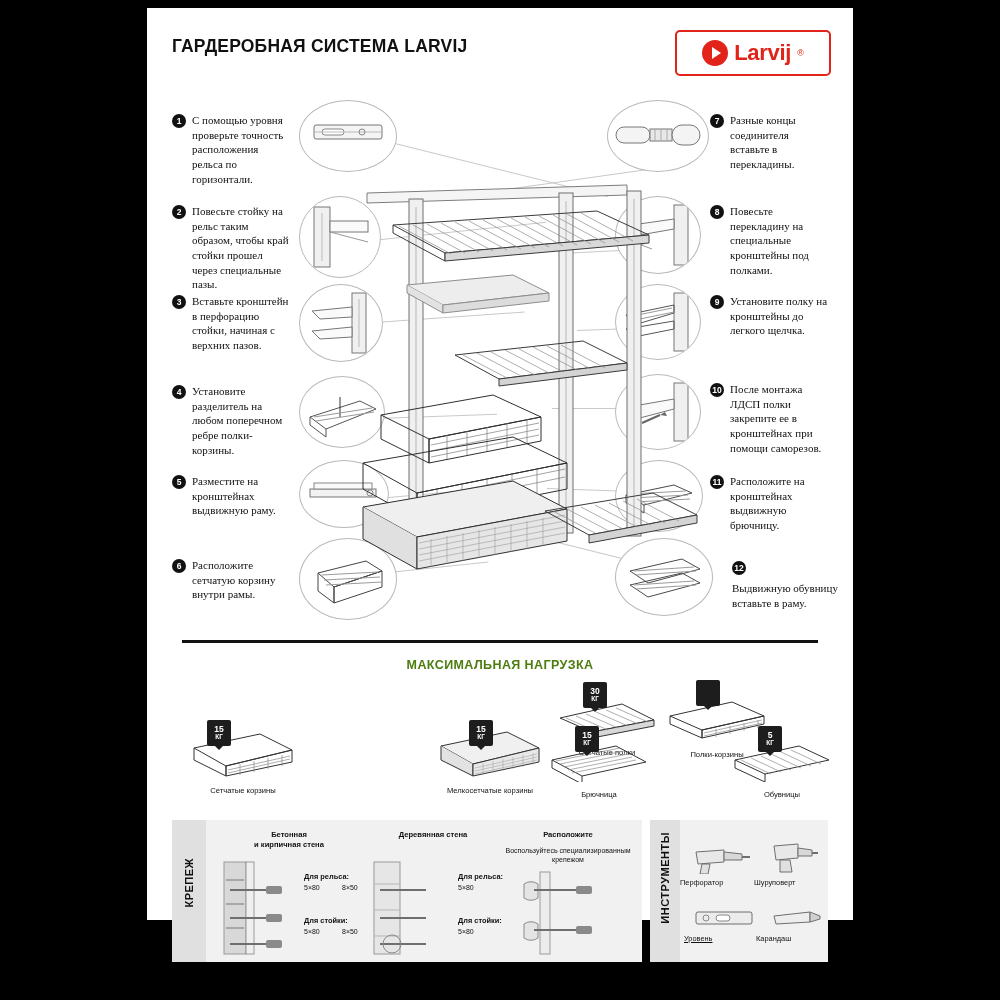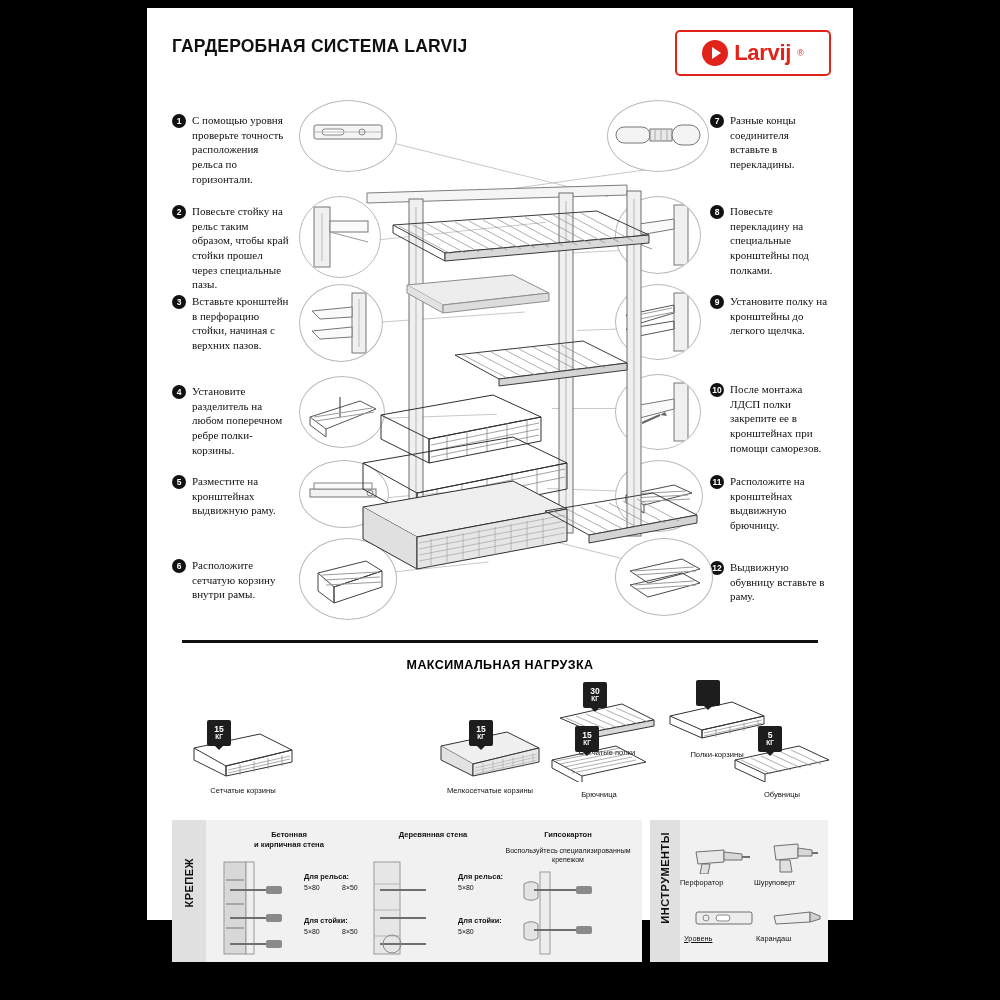--- a/index.html
+++ b/index.html
@@ -53,21 +53,21 @@
   .leader{position:absolute;background:#c9c9c9;height:1px;transform-origin:0 0;}
 
   
   #assembly{position:absolute;left:150px;top:155px;width:420px;height:460px;}
 
   
   .divider{position:absolute;left:35px;right:35px;top:632px;height:3px;background:#111;}
 
   .load-title{
     position:absolute;left:0;right:0;top:650px;text-align:center;
-    font-size:12.5px;font-weight:bold;color:#000000;letter-spacing:.4px;
+    font-size:12.5px;font-weight:bold;color:#4d7c0f;letter-spacing:.4px;
   }
 
   
   .loaditem{position:absolute;text-align:center;}
   .loaditem .cap{font-size:7.6px;line-height:1.3;color:#111;margin-top:4px;}
   .tag{
     position:absolute;width:24px;height:26px;background:#1d1d1d;color:#fff;
     border-radius:2px;font-size:6.5px;font-weight:bold;line-height:1.05;
     display:flex;flex-direction:column;align-items:center;justify-content:center;
   }
@@ -146,21 +146,21 @@
       <div class="step-text">Установите полку на кронштейны до легкого щелчка.</div>
     </div>
     <div class="step" style="left:563px;top:374px;">
       <div class="bullet">10</div>
       <div class="step-text">После монтажа ЛДСП полки закрепите ее в кронштейнах при помощи саморезов.</div>
     </div>
     <div class="step" style="left:563px;top:466px;">
       <div class="bullet">11</div>
       <div class="step-text">Расположите на кронштейнах выдвижную брючницу.</div>
     </div>
-    <div class="step" style="left:563px;top:552px;">
+    <div class="step" style="left:585px;top:552px;flex-direction:column;">
       <div class="bullet">12</div>
       <div class="step-text">Выдвижную обувницу вставьте в раму.</div>
     </div>
 
     <div class="leader" style="left:228px;top:130px;width:240px;transform:rotate(14deg);"></div>
     <div class="leader" style="left:225px;top:232px;width:175px;transform:rotate(-6deg);"></div>
     <div class="leader" style="left:228px;top:314px;width:150px;transform:rotate(-4deg);"></div>
     <div class="leader" style="left:230px;top:410px;width:120px;transform:rotate(-2deg);"></div>
     <div class="leader" style="left:230px;top:490px;width:120px;transform:rotate(-5deg);"></div>
     <div class="leader" style="left:232px;top:565px;width:110px;transform:rotate(-6deg);"></div>
@@ -563,21 +563,21 @@
             <line x1="12" y1="58" x2="58" y2="58"></line>
             <line x1="12" y1="84" x2="58" y2="84"></line>
         </g>
         <circle cx="24" cy="84" r="9" fill="none" stroke="#8a8a8a"></circle>
       </svg>
       <div class="boldlbl" style="left:286px;top:52px;">Для рельса:</div>
       <div class="sizerow" style="left:286px;top:64px;">5×80</div>
       <div class="boldlbl" style="left:286px;top:96px;">Для стойки:</div>
       <div class="sizerow" style="left:286px;top:108px;">5×80</div>
 
-      <div class="colhead" style="left:336px;top:10px;width:120px;">Гипсокартон</div>
+      <div class="colhead" style="left:336px;top:10px;width:120px;">Расположите</div>
       <div class="colsub" style="left:332px;top:26px;width:128px;">Воспользуйтесь специализированным крепежом</div>
       <svg style="position:absolute;left:348px;top:50px;" width="100" height="86" viewBox="0 0 100 86">
         <rect x="20" y="2" width="10" height="82" fill="#ececec" stroke="#9a9a9a"></rect>
         <path d="M4 14 a12 12 0 0 1 14 0 l0 14 a12 12 0 0 1 -14 0 z" fill="#e4e4e4" stroke="#8a8a8a"></path>
         <line x1="14" y1="20" x2="62" y2="20" stroke="#6f6f6f" stroke-width="2"></line>
         <path d="M4 54 a12 12 0 0 1 14 0 l0 14 a12 12 0 0 1 -14 0 z" fill="#e4e4e4" stroke="#8a8a8a"></path>
         <line x1="14" y1="60" x2="62" y2="60" stroke="#6f6f6f" stroke-width="2"></line>
         <rect x="56" y="16" width="16" height="8" rx="2" fill="#8a8a8a"></rect>
         <rect x="56" y="56" width="16" height="8" rx="2" fill="#8a8a8a"></rect>
       </svg>

